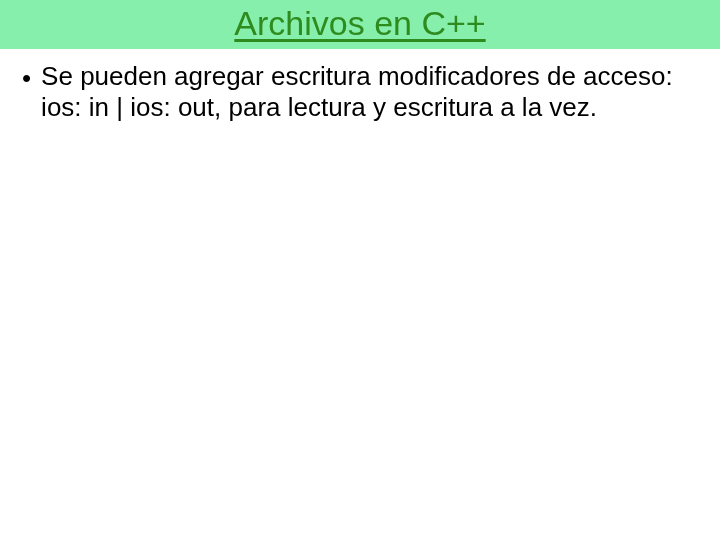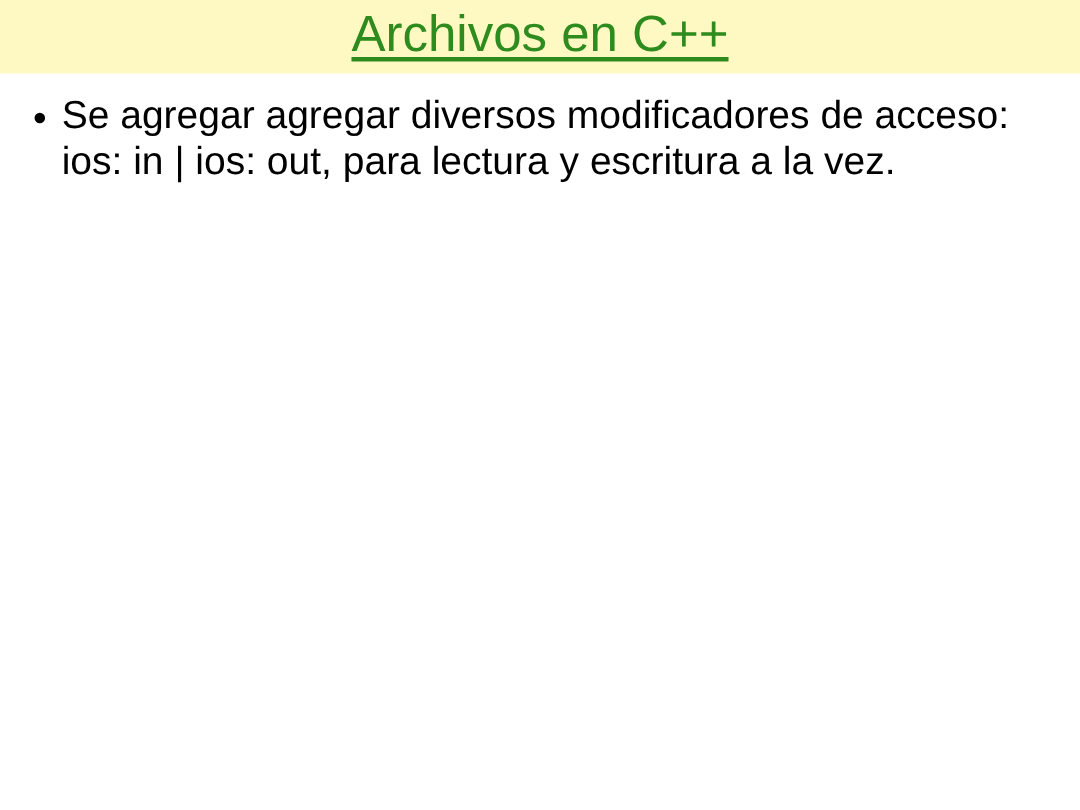--- a/index.html
+++ b/index.html
@@ -9,21 +9,21 @@
     }
     body {
       width: 720px;
       height: 540px;
       background: #ffffff;
       font-family: Arial, Helvetica, sans-serif;
       overflow: hidden;
     }
     .title-bar {
       width: 100%;
-      background: #fef9c3;
+      background: #86efac;
       text-align: center;
       padding: 4px 0 6px 0;
     }
     .title-text {
       font-size: 34px;
       color: #2e8b1e;
       font-weight: normal;
       text-decoration: underline;
       text-decoration-color: #2e8b1e;
       text-underline-offset: 4px;
@@ -52,15 +52,15 @@
 </head>
 <body>
 
 <div class="title-bar">
   <span class="title-text">Archivos en C++</span>
 </div>
 
 <div class="content">
   <div class="bullet-item">
     <span class="bullet-marker">•</span>
-    <span class="bullet-text">Se agregar agregar diversos modificadores de acceso: ios: in | ios: out, para lectura y escritura a la vez.</span>
+    <span class="bullet-text">Se pueden agregar escritura modificadores de acceso: ios: in | ios: out, para lectura y escritura a la vez.</span>
   </div>
 </div>
 
 </body></html>

